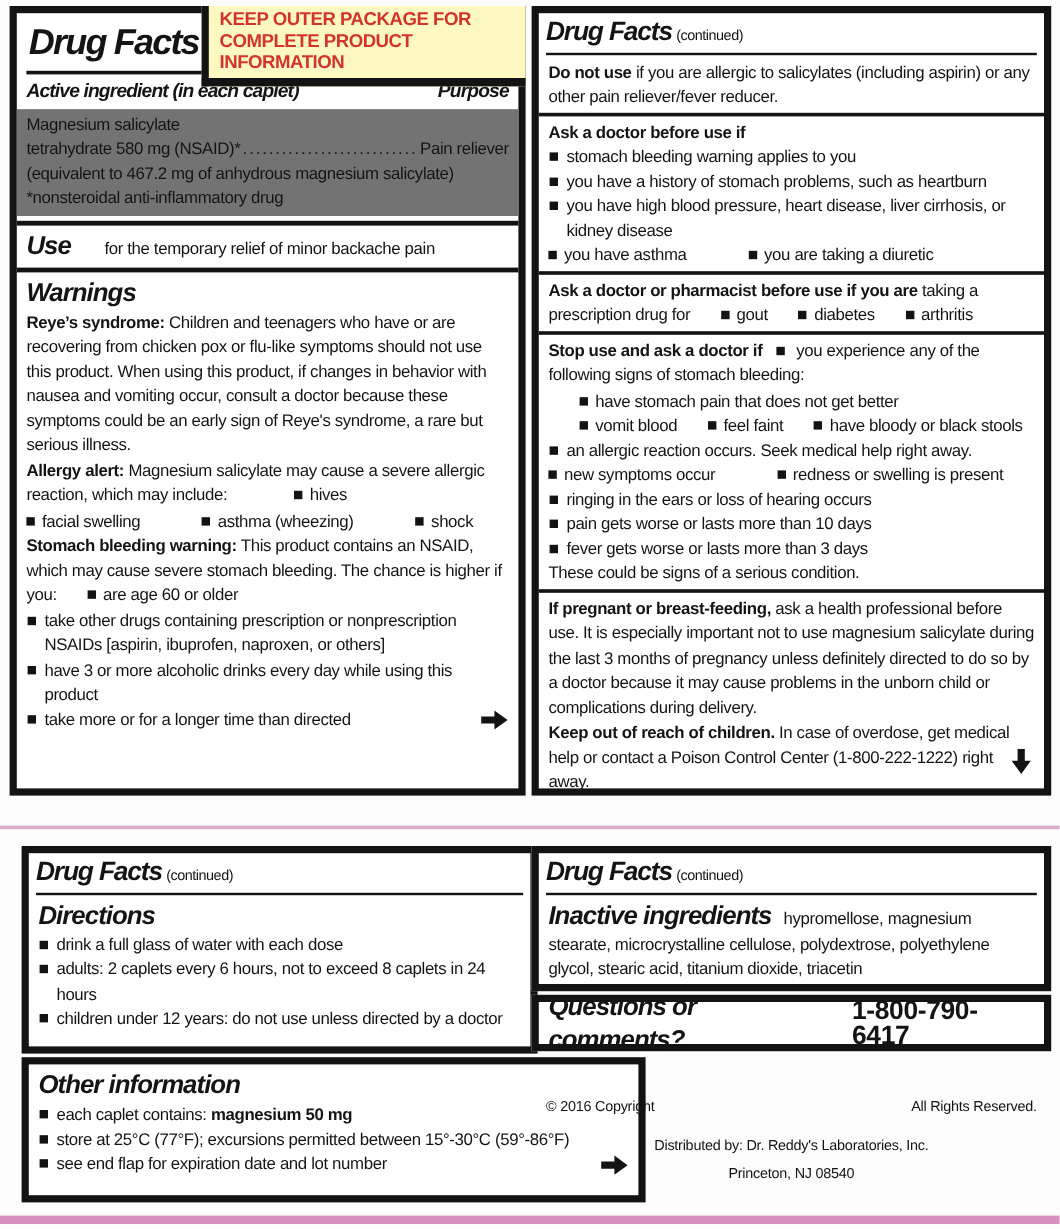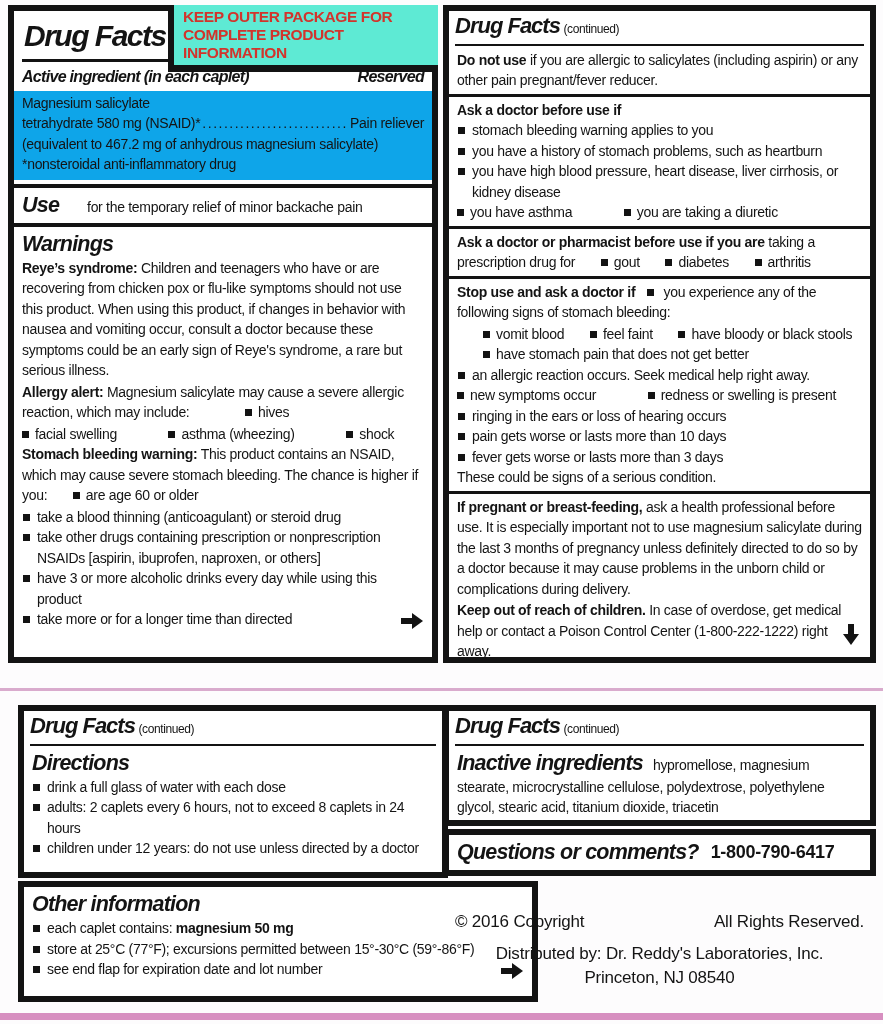--- a/index.html
+++ b/index.html
@@ -24,34 +24,34 @@
   #pink1 { top:688px; height:3px; background:#d9abcd; }
   #pink2 { top:1013px; height:7px; background:#d78fc0; }
 
   .b { font-weight:bold; }
   .title-band {
     font-style:italic; font-weight:bold; font-size:30px; letter-spacing:-1.5px;
     width:158px; border-bottom:3px solid #131313; padding:4px 0 6px 2px; line-height:34px;
   }
   .red-box {
     position:absolute; top:-6px; right:-6px; width:270px; box-sizing:border-box;
-    background:#5eead4; border-left:6px solid #131313; border-bottom:7px solid #131313;
+    background:#fef9c3; border-left:6px solid #131313; border-bottom:7px solid #131313;
     padding:3px 4px 3px 9px; z-index:3;
   }
   .red-txt { color:#d2342c; font-weight:bold; font-size:15.5px; line-height:18px; letter-spacing:-0.4px; }
 
   .cont-head {
     border-bottom:2.5px solid #131313; padding:1px 0 4px 0; margin:0 -2px 4px -2px;
   }
   .df-small { font-style:italic; font-weight:bold; font-size:22px; letter-spacing:-1px; }
   .cont { font-size:12px; letter-spacing:-0.4px; }
 
   .ai-row { display:flex; justify-content:space-between; align-items:center;
     font-style:italic; font-weight:bold; font-size:16px; letter-spacing:-0.7px; margin:5px 0 3px; }
-  .yellow { background:#0ea5e9; margin:0 -8px; padding:2px 8px 5px; }
+  .yellow { background:#737373; margin:0 -8px; padding:2px 8px 5px; }
   .leader-row { display:flex; align-items:baseline; }
   .leader { flex:1; overflow:hidden; white-space:nowrap; height:17px; margin:0 2px; }
   .leader::after { content:"......................................................................"; letter-spacing:1.5px; }
 
   .sep { border-top:4px solid #131313; margin:4px -8px; }
   .sep3 { border-top:3px solid #131313; margin:3px -8px; }
 
   .use-row { display:flex; align-items:baseline; gap:28px; margin:1px 0 2px; }
   .sec-head { font-style:italic; font-weight:bold; font-size:21.5px; letter-spacing:-0.8px; line-height:27px; }
   p { margin:0; }
@@ -65,36 +65,36 @@
   .inl > .sq { margin:0 6px 0 0; vertical-align:1px; }
   .gap-sm { margin-left:22px; }
   .gap-md { margin-left:48px; }
   .gap-lg { margin-left:52px; }
   .bt { flex:1; }
 
   .arr-r { margin-left:auto; flex:0 0 24px; align-self:flex-end; }
   .arr-d-wrap { position:absolute; bottom:6px; right:10px; }
 
   #copyright { position:absolute; left:443px; top:912px; width:433px; box-sizing:border-box;
-    padding:0 12px; font-size:17px; letter-spacing:-0.2px; }
+    padding:0 12px; font-size:12px; letter-spacing:-0.2px; }
   .cr-row { display:flex; justify-content:space-between; }
   .dist { text-align:center; margin-top:9px; line-height:24px; }
 </style>
 </head>
 <body>
 
 <div class="panel" id="tl">
   <div class="red-box">
     <div class="red-txt">KEEP OUTER PACKAGE FOR COMPLETE PRODUCT INFORMATION</div>
   </div>
   <div class="title-band">Drug Facts</div>
 
   <div class="ai-row">
     <span>Active ingredient (in each caplet)</span>
-    <span>Reserved</span>
+    <span>Purpose</span>
   </div>
 
   <div class="yellow">
     <div>Magnesium salicylate</div>
     <div class="leader-row">
       <span>tetrahydrate 580 mg (NSAID)*</span>
       <span class="leader"></span>
       <span>Pain reliever</span>
     </div>
     <div>(equivalent to 467.2 mg of anhydrous magnesium salicylate)</div>
@@ -129,24 +129,20 @@
   </div>
 
   <p class="para">
     <span class="b">Stomach bleeding warning:</span>
     <span>This product contains an NSAID, which may cause severe stomach bleeding. The chance is higher if you:</span>
     <span class="inl gap-sm"><span class="sq"></span><span>are age 60 or older</span></span>
   </p>
 
   <div class="brow">
       <span class="sq"></span>
-      <span class="bt">take a blood thinning (anticoagulant) or steroid drug</span>
-    </div>
-  <div class="brow">
-      <span class="sq"></span>
       <span class="bt">take other drugs containing prescription or nonprescription NSAIDs [aspirin, ibuprofen, naproxen, or others]</span>
     </div>
   <div class="brow">
       <span class="sq"></span>
       <span class="bt">have 3 or more alcoholic drinks every day while using this product</span>
     </div>
   <div class="brow">
     <span class="sq"></span>
     <span class="bt">take more or for a longer time than directed</span>
     <svg class="arr-r" width="24" height="18" viewBox="0 0 24 18">
@@ -156,21 +152,21 @@
 </div>
 
 <div class="panel" id="tr">
   <div class="cont-head">
     <span class="df-small">Drug Facts</span>
     <span class="cont">(continued)</span>
   </div>
 
   <p class="para">
     <span class="b">Do not use</span>
-    <span>if you are allergic to salicylates (including aspirin) or any other pain pregnant/fever reducer.</span>
+    <span>if you are allergic to salicylates (including aspirin) or any other pain reliever/fever reducer.</span>
   </p>
 
   <div class="sep3"></div>
 
   <div class="b">Ask a doctor before use if</div>
   <div class="brow">
       <span class="sq"></span>
       <span class="bt">stomach bleeding warning applies to you</span>
     </div>
   <div class="brow">
@@ -197,26 +193,26 @@
   </p>
 
   <div class="sep3"></div>
 
   <p class="para">
     <span class="b">Stop use and ask a doctor if</span>
     <span class="inl" style="margin-left:8px"><span class="sq"></span></span>
     <span>you experience any of the following signs of stomach bleeding:</span>
   </p>
   <div class="brow indent" style="display:block">
+    <span class="inl"><span class="sq"></span><span>have stomach pain that does not get better</span></span>
+  </div>
+  <div class="brow indent" style="display:block">
     <span class="inl"><span class="sq"></span><span>vomit blood</span></span>
     <span class="inl gap-sm"><span class="sq"></span><span>feel faint</span></span>
     <span class="inl gap-sm"><span class="sq"></span><span>have bloody or black stools</span></span>
-  </div>
-  <div class="brow indent" style="display:block">
-    <span class="inl"><span class="sq"></span><span>have stomach pain that does not get better</span></span>
   </div>
   <div class="brow">
       <span class="sq"></span>
       <span class="bt">an allergic reaction occurs. Seek medical help right away.</span>
     </div>
   <div>
     <span class="inl"><span class="sq"></span><span>new symptoms occur</span></span>
     <span class="inl gap-md"><span class="sq"></span><span>redness or swelling is present</span></span>
   </div>
   <div class="brow">
@@ -296,21 +292,21 @@
     <span class="df-small">Drug Facts</span>
     <span class="cont">(continued)</span>
   </div>
   <p class="para">
     <span class="sec-head" style="margin-right:10px">Inactive ingredients</span><span>hypromellose, magnesium stearate, microcrystalline cellulose, polydextrose, polyethylene glycol, stearic acid, titanium dioxide, triacetin</span>
   </p>
 </div>
 
 <div class="panel" id="brd" style="display:flex; align-items:center; gap:12px;">
   <span class="sec-head">Questions or comments?</span>
-  <span class="b" style="font-size:18px">1-800-790-6417</span>
+  <span class="b" style="font-size:22px">1-800-790-6417</span>
 </div>
 
 <div id="copyright">
   <div class="cr-row">
     <span>© 2016 Copyright</span>
     <span>All Rights Reserved.</span>
   </div>
   <div class="dist">
     <div>Distributed by: Dr. Reddy's Laboratories, Inc.</div>
     <div>Princeton, NJ 08540</div>

